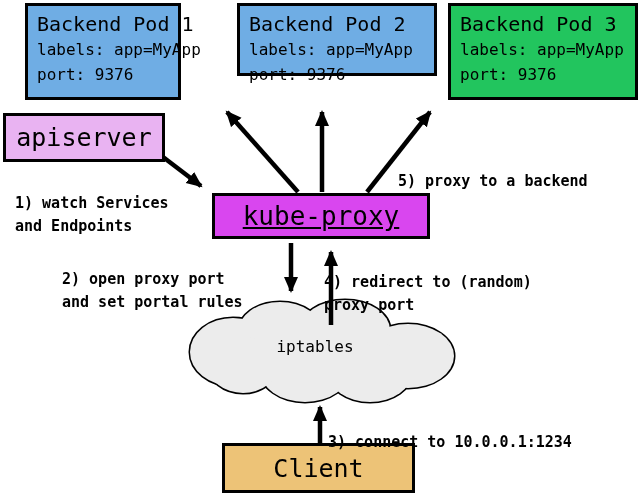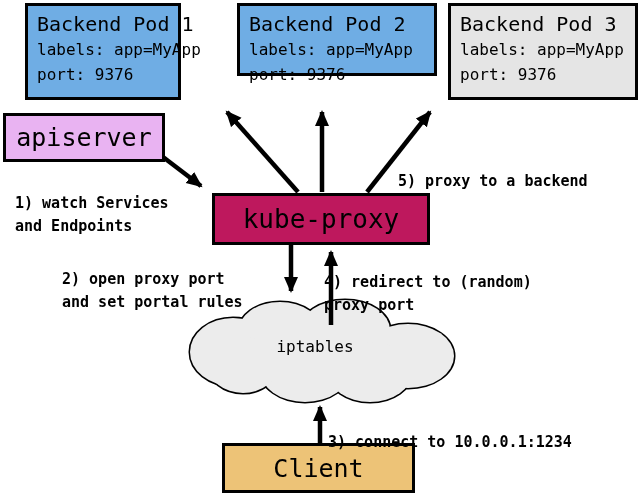--- a/index.html
+++ b/index.html
@@ -109,31 +109,31 @@
     <div class="pod-line">labels: app=MyApp</div>
     <div class="pod-line">port: 9376</div>
   </div>
 
   <div class="node pod" style="left: 237px; top: 3px; width: 200px; height: 73px; background-color: rgb(111, 173, 228);">
     <div class="pod-title">Backend Pod 2</div>
     <div class="pod-line">labels: app=MyApp</div>
     <div class="pod-line">port: 9376</div>
   </div>
 
-  <div class="node pod" style="left: 448px; top: 3px; width: 190px; height: 97px; background-color: #e5e5e5;">
+  <div class="node pod" style="left: 448px; top: 3px; width: 190px; height: 97px; background-color: #22c55e;">
     <div class="pod-title">Backend Pod 3</div>
     <div class="pod-line">labels: app=MyApp</div>
     <div class="pod-line">port: 9376</div>
   </div>
 
   <div class="node label-node" style="left: 3px; top: 113px; width: 162px; height: 49px; background-color: rgb(233, 179, 242);">
     <span class="apiserver-label">apiserver</span>
   </div>
 
-  <div class="node label-node" style="left: 212px; top: 193px; width: 218px; height: 52px; background-color: #be185d;">
+  <div class="node label-node" style="left: 212px; top: 193px; width: 218px; height: 46px; background-color: #d946ef; text-decoration: underline;">
     <span class="kubeproxy-label">kube-proxy</span>
   </div>
 
   <div class="node label-node" style="left: 222px; top: 443px; width: 193px; height: 50px; background-color: rgb(237, 195, 119);">
     <span class="client-label">Client</span>
   </div>
 
   <div class="cloud-label">iptables</div>
 
   <div class="annotation" style="left:15px; top:172px;">1) watch Services

